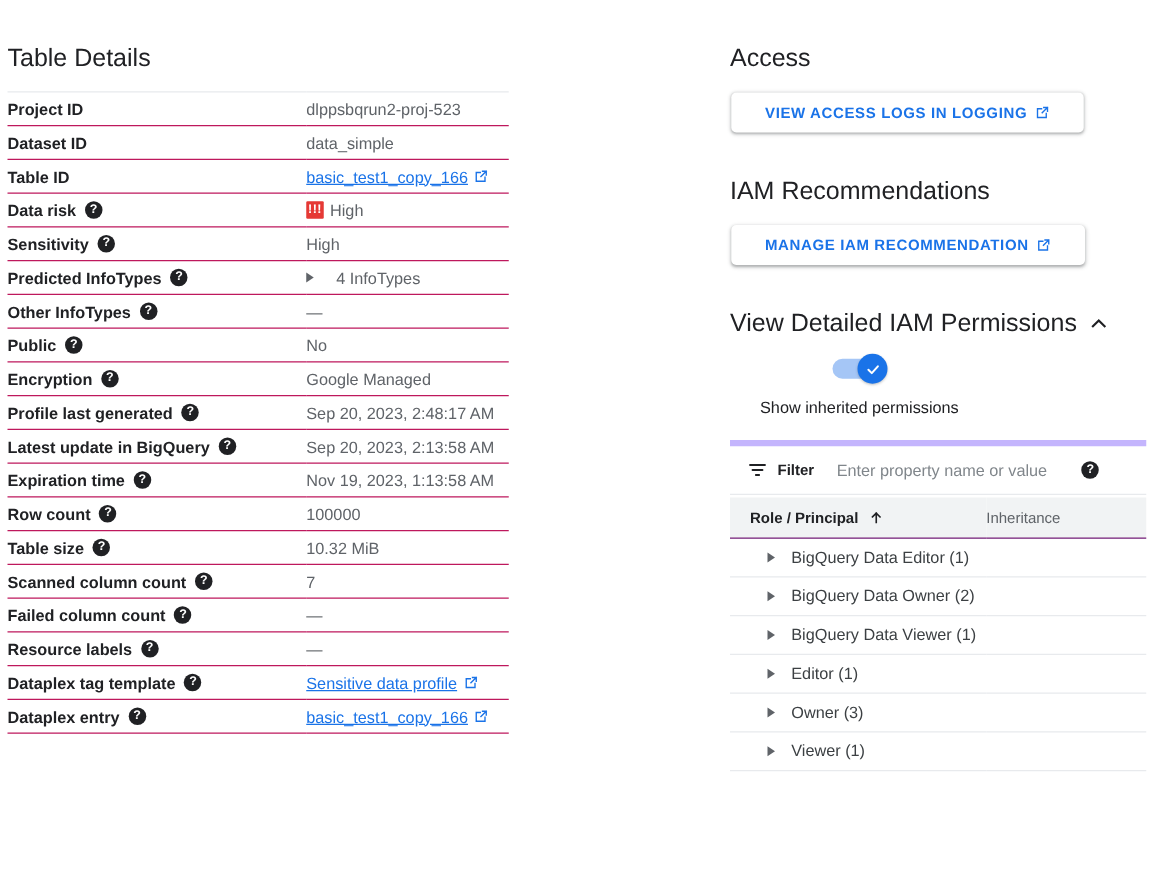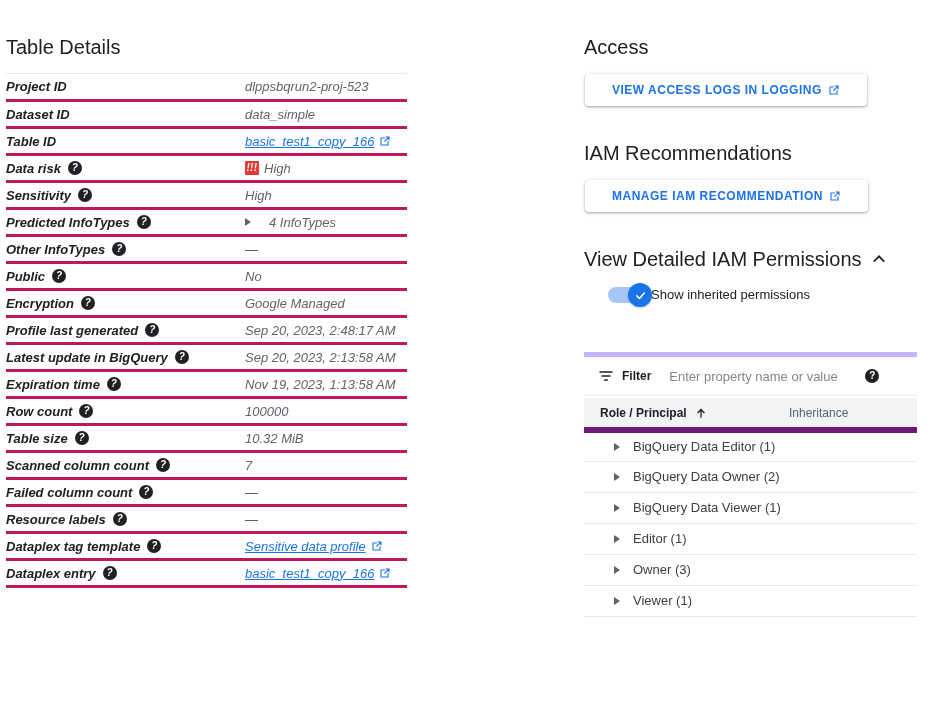--- a/index.html
+++ b/index.html
@@ -43,25 +43,24 @@
     position: absolute;
     left: 6px;
     top: 73px;
     width: 401px;
     border-collapse: collapse;
   }
   .details-table tr {
     height: 27px;
   }
   .details-table td {
-    border-bottom: 3px solid #be185d;
+    border-bottom: 1px solid #be185d;
     padding: 0;
     vertical-align: middle;
     font-size: 13px;
-    font-style: italic;
   }
   .details-table tr:first-child td { border-top: 1px solid #e8eaed; }
   td.lbl {
     width: 239px;
     font-weight: bold;
     color: #202124;
     white-space: nowrap;
     padding-right: 6px;
   }
   td.val {
@@ -175,21 +174,23 @@
   }
   #btn-access-logs { left: 1px; top: 74px; }
   #btn-manage-iam { left: 1px; top: 180px; }
 
   
   .toggle-row {
     position: absolute;
     left: 24px;
     top: 287px;
     display: flex;
-    gap: 1px;
+    align-items: center;
+    gap: 15px;
+    flex-direction: column;
   }
   .toggle {
     position: relative;
     width: 42px;
     height: 16px;
     border-radius: 8px;
     background: #a5c6f6;
     cursor: pointer;
     flex: 0 0 auto;
   }
@@ -248,21 +249,21 @@
     table-layout: fixed;
   }
   .perm-table thead th {
     background: #f1f3f4;
     height: 32px;
     font-size: 12px;
     font-weight: bold;
     color: #202124;
     text-align: left;
     padding: 0;
-    border-bottom: 6px solid #701a75;
+    border-bottom: 1px solid #701a75;
   }
   .perm-table thead th.inherit-col {
     font-weight: 400;
     color: #5f6368;
   }
   .th-inner { display: flex; align-items: center; gap: 8px; padding-left: 16px; }
   .sort-arrow { width: 12px; height: 12px; }
   .sort-arrow svg { display: block; }
   .perm-table tbody tr { height: 31px; }
   .perm-table tbody td {

